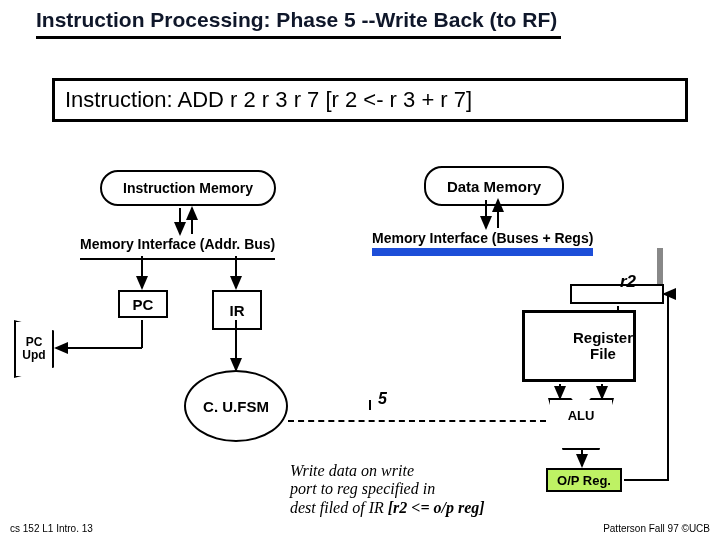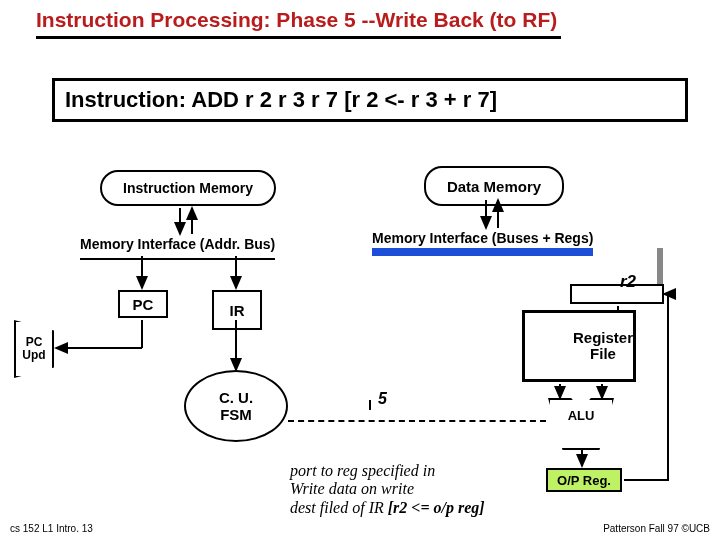--- a/index.html
+++ b/index.html
@@ -10,33 +10,33 @@
     font-family: Arial, Helvetica, sans-serif;
     position: relative;
     overflow: hidden;
   }
   .slide-title {
     position: absolute;
     left: 36px;
     top: 8px;
     font-size: 21px;
     font-weight: bold;
-    color: #b91c1c;
+    color: #0f172a;
     border-bottom: 3px solid #000;
     padding: 0 4px 4px 0;
   }
   .instruction-box {
     position: absolute;
     left: 52px;
     top: 78px;
     width: 636px;
     border: 3px solid #000;
     padding: 6px 10px;
     font-size: 22px;
-    font-weight: bold;
+    font-weight: normal;
     background: #fff;
   }
   .block {
     position: absolute;
     background: #fff;
     border: 2px solid #000;
     text-align: center;
     font-weight: bold;
     display: flex;
     align-items: center;
@@ -84,21 +84,21 @@
     font-weight: bold; font-size: 13px;
     padding-top: 8px;
   }
   .cu-fsm {
     position: absolute;
     left: 184px; top: 370px;
     width: 104px; height: 72px;
     background: #fff;
     border: 2px solid #000;
     border-radius: 50%;
-    display:flex; flex-direction:column; align-items:center; justify-content:center;
+    display:flex; flex-direction:row; align-items:center; justify-content:center;
     font-weight: bold; font-size: 15px;
   }
   .five-label { position: absolute; left: 378px; top: 390px; font-weight: bold; font-size: 16px; font-style: italic; }
   .note {
     position: absolute;
     left: 290px; top: 462px;
     width: 280px;
     font-family: "Times New Roman", serif;
     font-style: italic;
     font-size: 16px;
@@ -152,22 +152,22 @@
   <div>FSM</div>
 </div>
 
 <div class="alu">
     <span>ALU</span>
   </div>
 
 <div class="five-label">5</div>
 
 <div class="note">
+  <div>Write data on write</div>
   <div>port to reg specified in</div>
-  <div>Write data on write</div>
   <div>
     <span>dest filed of IR </span><span class="em">[r2 &lt;= o/p reg]</span>
   </div>
 </div>
 
 <div class="op-reg">O/P Reg.</div>
 
 <div class="dashed-path" style="left:288px; top:420px; width:258px;"></div>
 
 <svg class="arrow" style="left:0; top:0; width:720px; height:540px;">

